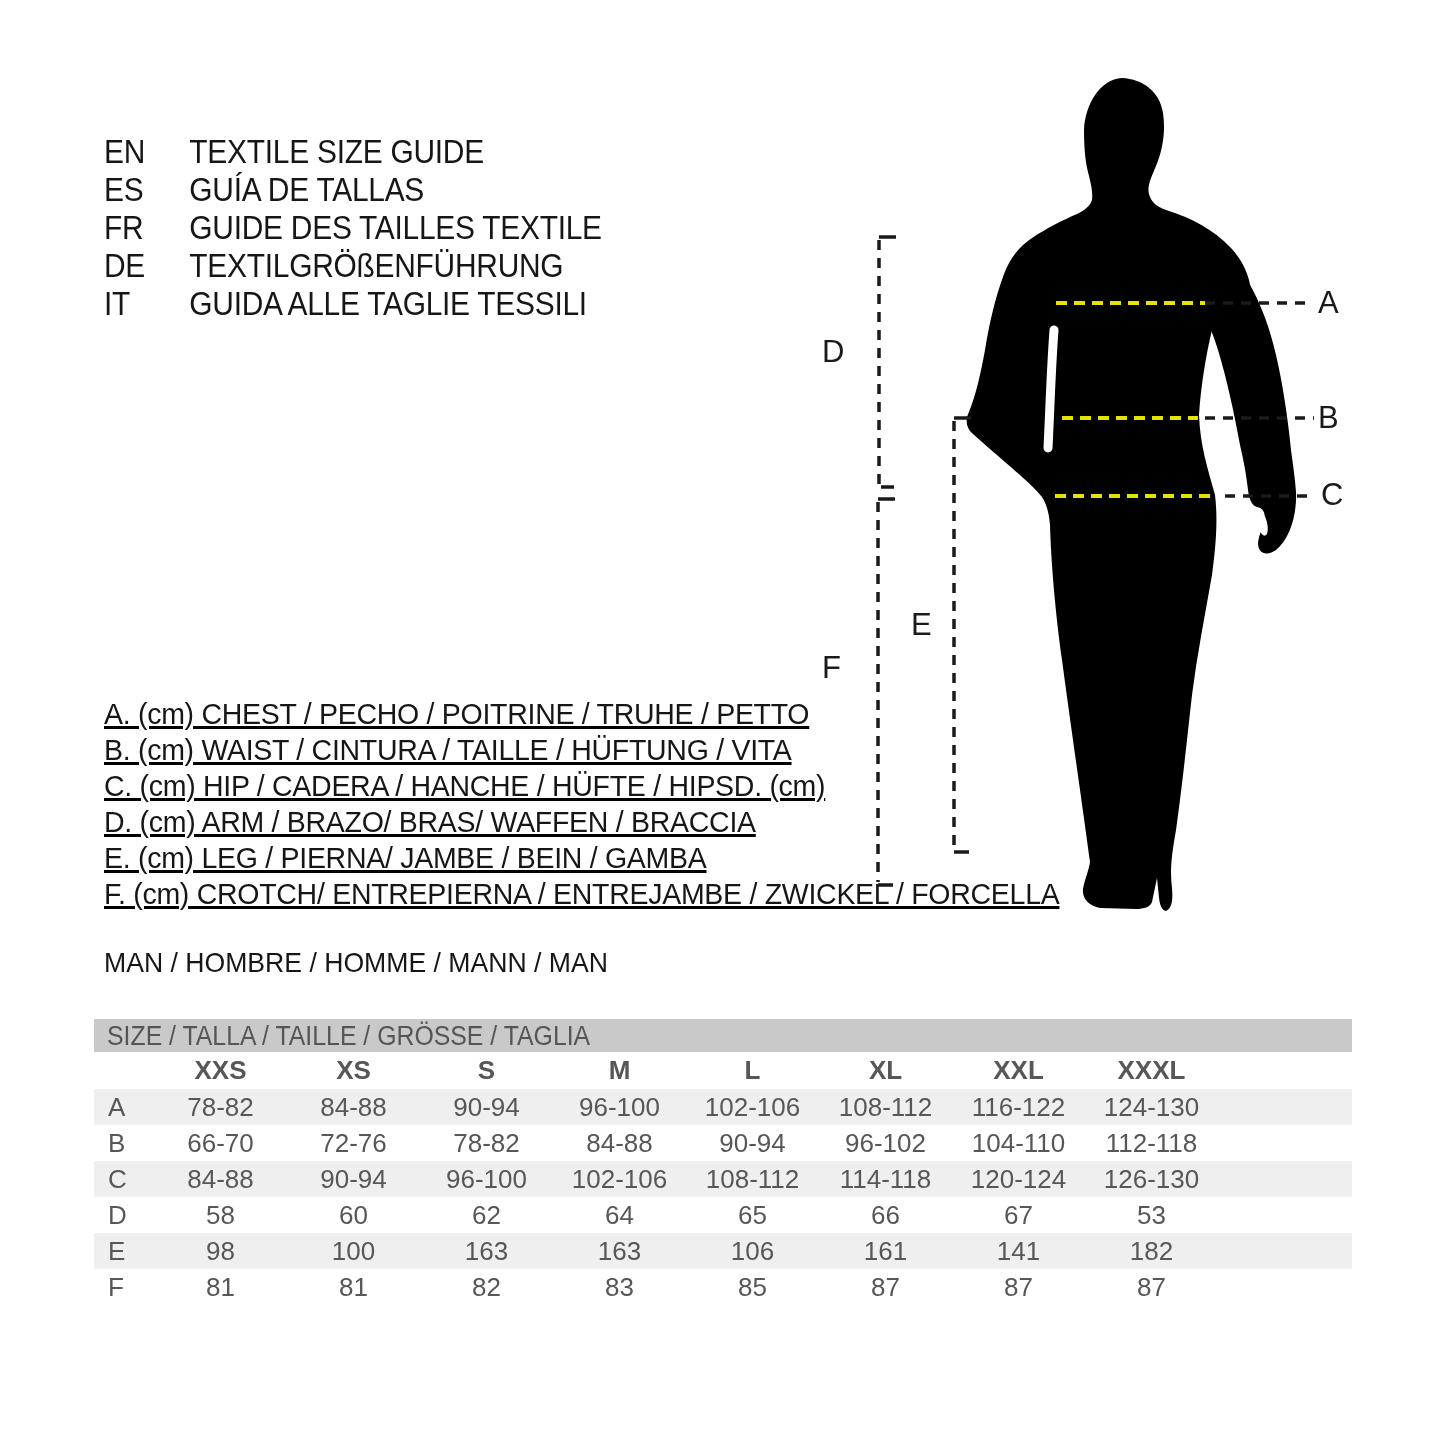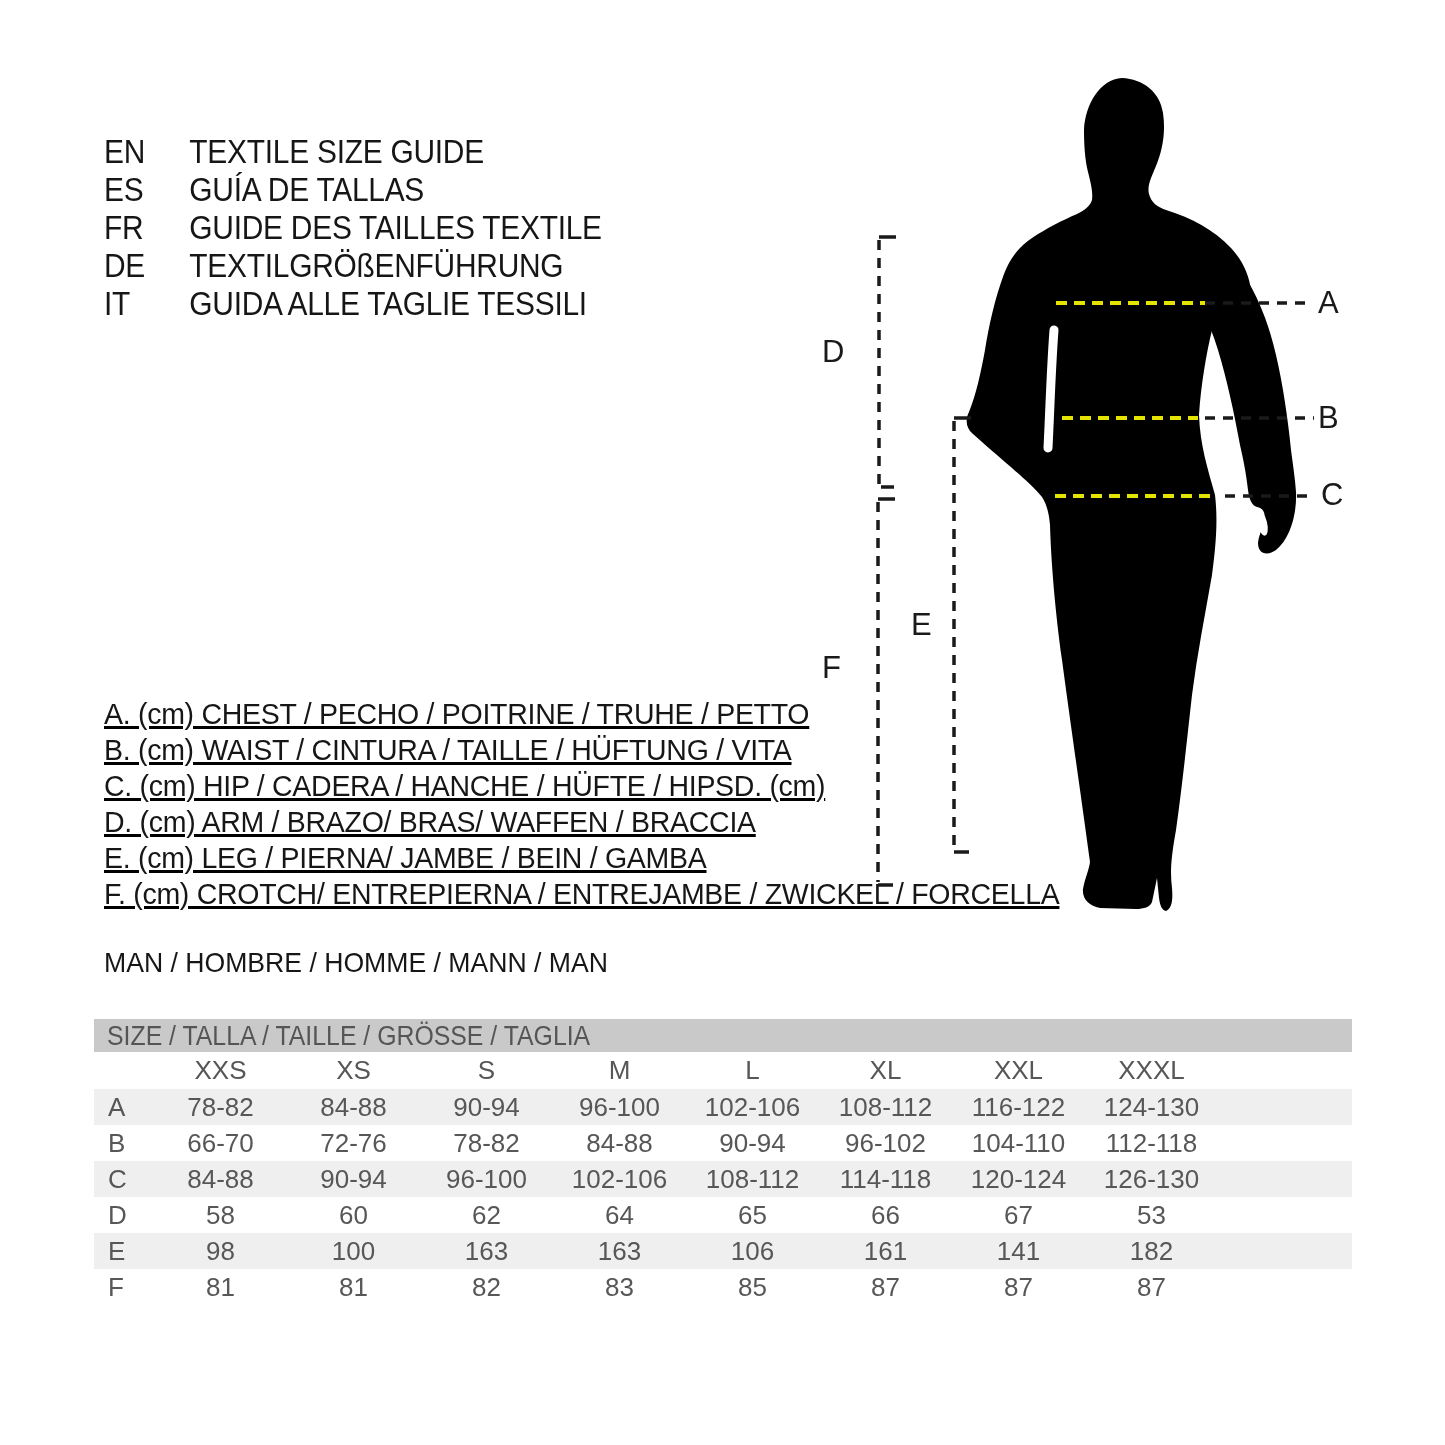--- a/index.html
+++ b/index.html
@@ -41,21 +41,21 @@
     color:var(--ink);transform:scaleX(0.95);transform-origin:0 50%;white-space:nowrap;}
   
   .size-table{position:absolute;left:94px;top:1019px;width:1258px;}
   .table-title-bar{height:33px;background:var(--table-header-bg);
     display:flex;align-items:flex-end;padding-left:13px;box-sizing:border-box;}
   .table-title-bar span{font-size:27px;color:#555555;transform:scaleX(0.92);
     transform-origin:0 50%;white-space:nowrap;}
   table{border-collapse:collapse;table-layout:fixed;width:1258px;}
   th,td{padding:0;margin:0;text-align:center;font-weight:400;font-size:26px;
     color:var(--table-text);height:36px;}
-  thead th{height:37px;font-weight:400;}
+  thead th{height:37px;font-weight:700;}
   tr.alt td{background:var(--table-row-alt);}
   td.rl{text-align:left;padding-left:14px;}
 </style>
 </head>
 <body>
 
 <div class="canvas">
 
   <div class="lang-list">
     <div class="lang-row">

